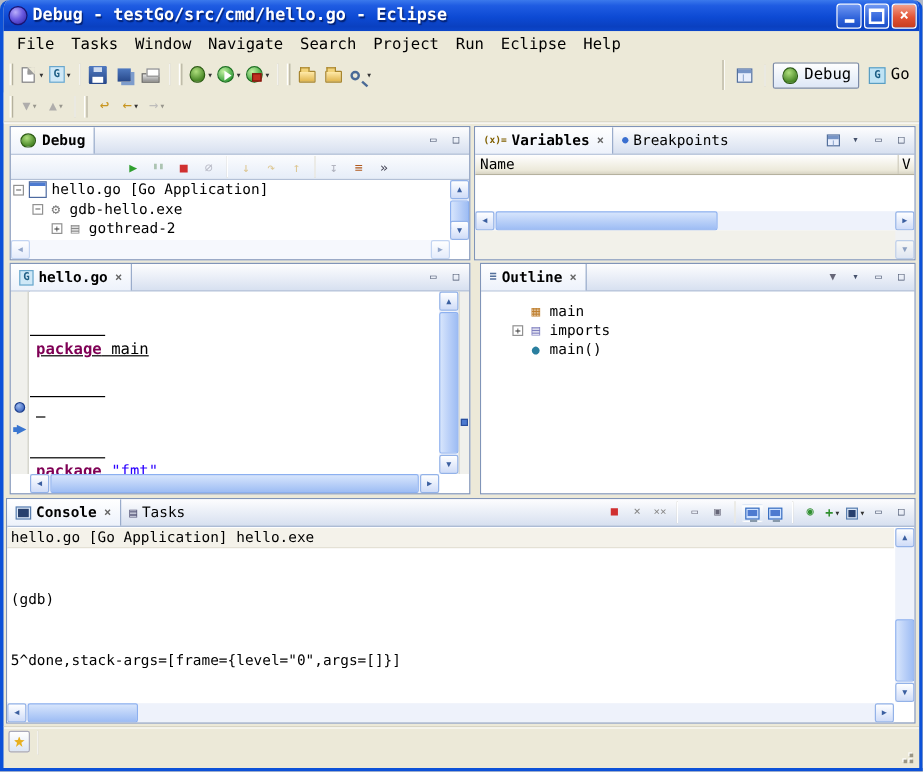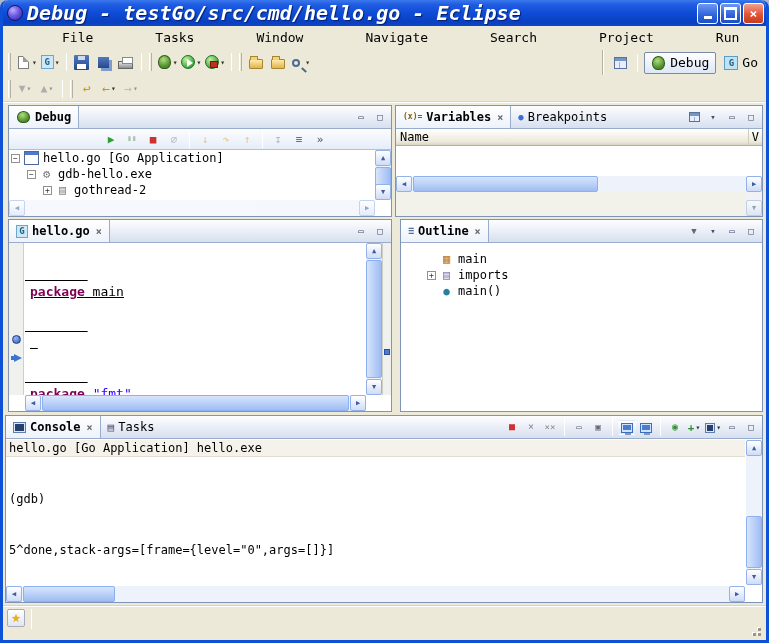--- a/index.html
+++ b/index.html
@@ -7,35 +7,35 @@
   .window{position:relative;width:769px;height:643px;margin:0 auto;background:#ece9d8;
     font-family:"DejaVu Sans Mono",monospace;border:3px solid #0c51d8;border-top:0;overflow:hidden;
     border-radius:8px 8px 0 0;}
   
   .titlebar{position:absolute;top:0;left:-3px;right:-3px;height:26px;
     background:linear-gradient(180deg,#3b79ec 0%,#1f5ce2 18%,#0d4ad4 55%,#0a40c0 85%,#0c46ca 100%);
     display:flex;align-items:center;padding:0 3px;border-radius:7px 7px 0 0;}
   .app-icon{width:16px;height:16px;margin:0 4px;border-radius:50%;
     background:radial-gradient(circle at 35% 30%,#b9aefb 0%,#6a5ae0 45%,#2a1f9e 100%);
     border:1px solid #1a1270;}
-  .title-text{color:#fff;font-weight:bold;font-size:20px;text-shadow:1px 1px 1px #032070;
-    white-space:nowrap;overflow:hidden;flex:1;font-style:italic;}
+  .title-text{color:#fff;font-weight:bold;font-size:14px;text-shadow:1px 1px 1px #032070;
+    white-space:nowrap;overflow:hidden;flex:1;}
   .winbtns{display:flex;gap:2px;margin-right:2px;}
   .wbtn{width:21px;height:21px;border-radius:3px;border:1px solid #fff;
     display:flex;align-items:center;justify-content:center;color:#fff;font-size:11px;font-weight:bold;}
   .wbtn.min,.wbtn.max{background:linear-gradient(180deg,#6f97f2,#2f63da 60%,#1b4fc8);}
   .wbtn.close{background:linear-gradient(180deg,#f2a08c,#e25335 55%,#c63c1e);font-size:13px;}
   .wbtn.min::after{content:"";width:8px;height:3px;background:#fff;margin-top:9px;}
   .wbtn.max::after{content:"";width:9px;height:8px;border:2px solid #fff;border-top-width:3px;}
   
   .content{position:absolute;top:26px;left:0;right:0;bottom:0;background:#ece9d8;}
   
   .menubar{position:absolute;top:0;left:0;right:0;height:22px;display:flex;align-items:center;
     padding-left:4px;font-size:13px;color:#000;}
-  .menu-item{padding:2px 7px;cursor:default;margin-left:48px;}
+  .menu-item{padding:2px 7px;cursor:default;}
   
   .toolbar{position:absolute;left:0;right:0;display:flex;align-items:center;padding:1px 2px;}
   .toolbar1{top:22px;height:28px;}
   .toolbar2{top:50px;height:26px;border-bottom:1px solid #d8d4c4;box-shadow:0 1px 0 #fff;}
   .grip{width:3px;height:18px;margin:0 3px;border-left:1px solid #fff;border-right:1px solid #b5b19e;}
   .tsep{width:1px;height:18px;background:#b5b19e;border-right:1px solid #fff;margin:0 4px;}
   .tb{height:22px;min-width:22px;display:inline-flex;align-items:center;justify-content:center;
     border:1px solid transparent;border-radius:2px;padding:0 1px;}
   .dd{font-size:8px;color:#333;margin-left:1px;}
   .dis{opacity:.45;}

